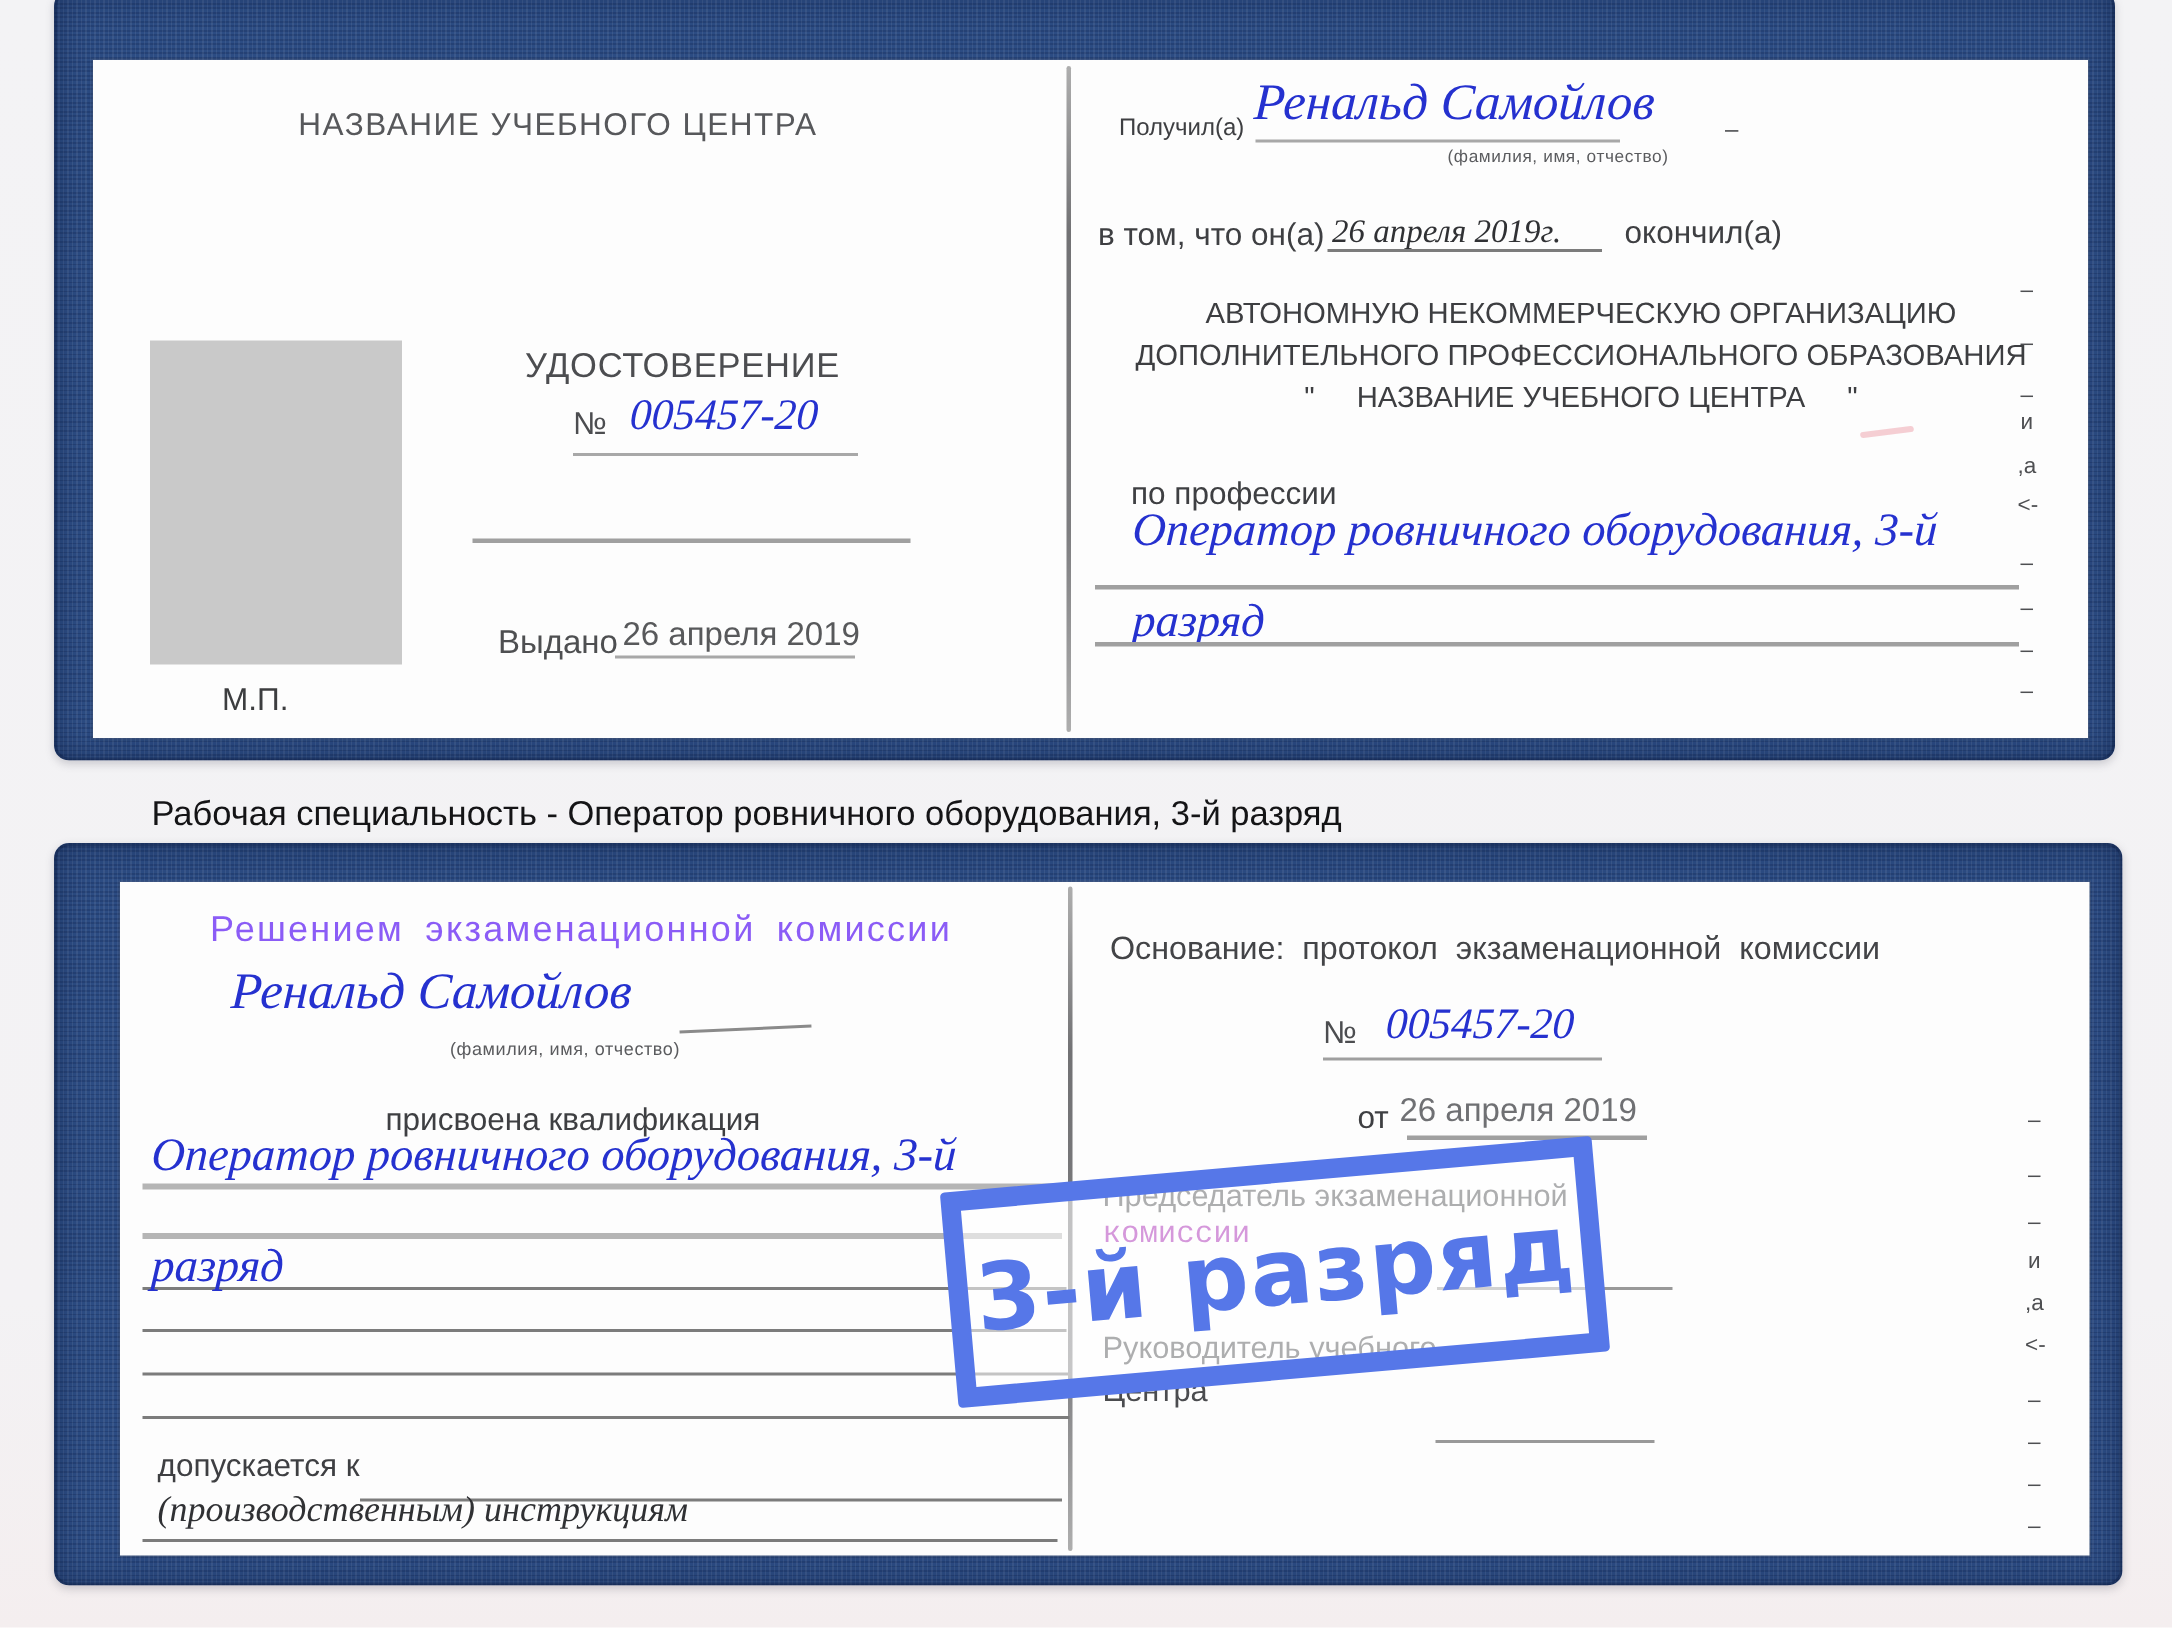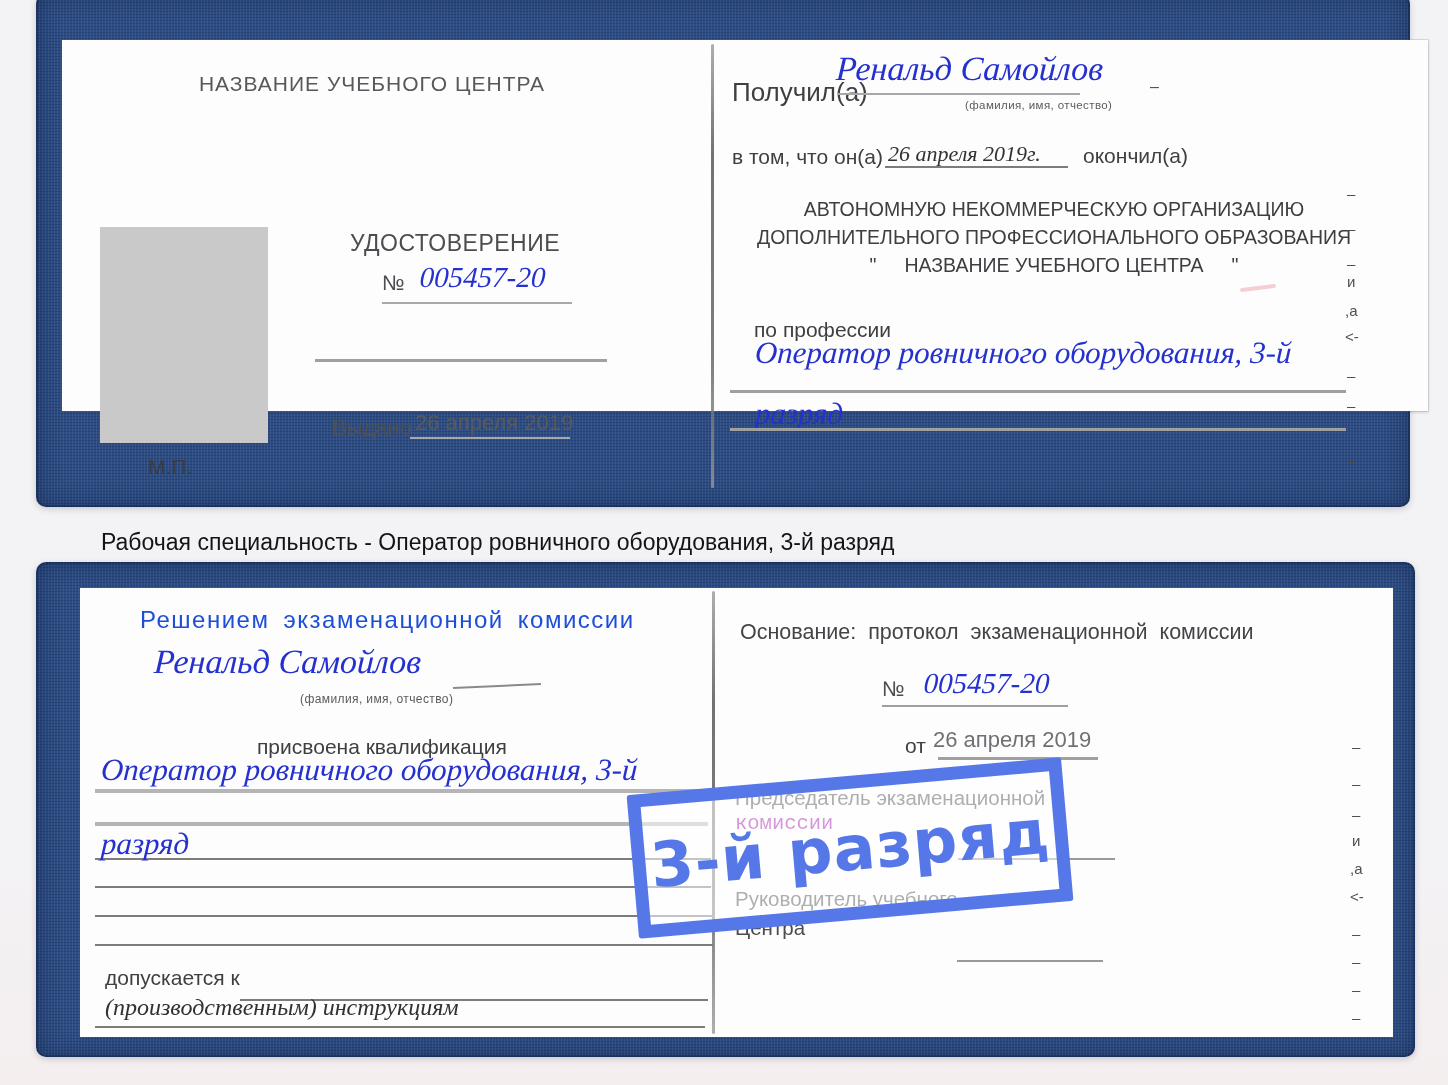--- a/index.html
+++ b/index.html
@@ -17,21 +17,21 @@
       repeating-linear-gradient(90deg, rgba(255,255,255,.07) 0 1px, rgba(0,0,0,0) 1px 3px),
       repeating-linear-gradient(0deg, rgba(10,26,66,.22) 0 1px, rgba(0,0,0,0) 1px 3px);
     box-shadow: inset 0 0 0 2px rgba(12,28,66,.35), inset 0 0 22px rgba(10,22,54,.45), 0 2px 6px rgba(80,80,95,.25);
   }
   .cover-top{left:36px;top:-6px;width:1374px;height:513px;}
   .cover-bottom{left:36px;top:562px;width:1379px;height:495px;}
   .sheet{
     position:absolute;background:#fdfdfd;
     box-shadow:0 0 0 1px rgba(120,120,130,.18), 0 1px 3px rgba(40,50,80,.25);
   }
-  .sheet-top{left:62px;top:40px;width:1330px;height:371px;padding-left:36px;}
+  .sheet-top{left:62px;top:40px;width:1330px;height:452px;}
   .sheet-bottom{left:80px;top:588px;width:1313px;height:449px;}
   .crease{
     position:absolute;width:3px;
     background:linear-gradient(180deg,#9a9a9a,#4f4f52 25%,#5e5e61 70%,#9a9a9a);
     opacity:.8;border-radius:2px;
   }
   .t{position:absolute;white-space:nowrap;color:#3e3f42;}
   .center{text-align:center;}
   .hand{
     font-family:"Liberation Serif",serif;font-style:italic;
@@ -85,21 +85,21 @@
     <div class="hl hl-med" style="left:253px;top:319px;width:292px;"></div>
 
     <div class="t" style="left:270px;top:375px;font-size:22px;color:#4e4f51;">Выдано</div>
     <div class="t" style="left:353px;top:370px;font-size:22px;color:#58595b;">26 апреля 2019</div>
     <div class="hl" style="left:348px;top:397px;width:160px;"></div>
 
     <div class="t" style="left:86px;top:415px;font-size:21px;color:#3c3d3f;">М.П.</div>
   </div>
 
   <div style="position:absolute;left:654px;top:0;width:676px;height:452px;">
-    <div class="t" style="left:16px;top:37px;font-size:26px;text-align:center;">Получил(а)</div>
+    <div class="t" style="left:30px;top:37px;font-size:16px;text-align:center;">Получил(а)</div>
     <div class="t hand" style="left:119px;top:10px;font-size:34px;">Ренальд Самойлов</div>
     <div class="hl" style="left:121px;top:53px;width:243px;"></div>
     <div class="t hint" style="left:249px;top:59px;font-size:11.5px;">(фамилия, имя, отчество)</div>
     <div class="t" style="left:434px;top:38px;font-size:16px;color:#4e4f52;">–</div>
 
     <div class="t" style="left:16px;top:105px;font-size:21px;">в том, что он(а)</div>
     <div class="t serif-it" style="left:172px;top:101px;font-size:22px;text-align:center;">26 апреля 2019г.</div>
     <div class="hl hl-dark" style="left:169px;top:126px;width:183px;"></div>
     <div class="t" style="left:367px;top:104px;font-size:21px;text-align:center;">окончил(а)</div>
 
@@ -131,21 +131,21 @@
 </div>
 
 <div class="caption">Рабочая специальность - Оператор ровничного оборудования, 3-й разряд</div>
 
 <div class="cover cover-bottom"></div>
 
 <div class="sheet sheet-bottom">
   <div class="crease" style="left:632px;top:3px;height:443px;"></div>
 
   <div style="position:absolute;left:0;top:0;width:634px;height:449px;">
-    <div class="t" style="left:60px;top:18px;font-size:24px;letter-spacing:1.5px;word-spacing:6px;color:#1d4ed8;">Решением экзаменационной комиссии</div>
+    <div class="t" style="left:60px;top:18px;font-size:24px;letter-spacing:1.5px;word-spacing:6px;color:#8b5cf6;">Решением экзаменационной комиссии</div>
     <div class="t hand" style="left:73px;top:55px;font-size:34px;">Ренальд Самойлов</div>
     <div class="hl" style="left:373px;top:97px;width:88px;transform:rotate(-2.5deg);background:#8a8a8a;"></div>
     <div class="t hint" style="left:220px;top:104px;font-size:12px;">(фамилия, имя, отчество)</div>
 
     <div class="t" style="left:177px;top:147px;font-size:21px;">присвоена квалификация</div>
 
     <div class="t hand" style="left:20px;top:164px;font-size:31px;z-index:2;">Оператор ровничного оборудования, 3-й</div>
     <div class="hl hl-thick" style="left:15px;top:201px;width:611px;"></div>
     <div class="hl hl-thick" style="left:15px;top:234px;width:613px;"></div>
     <div class="t hand" style="left:20px;top:238px;font-size:31px;z-index:2;">разряд</div>

